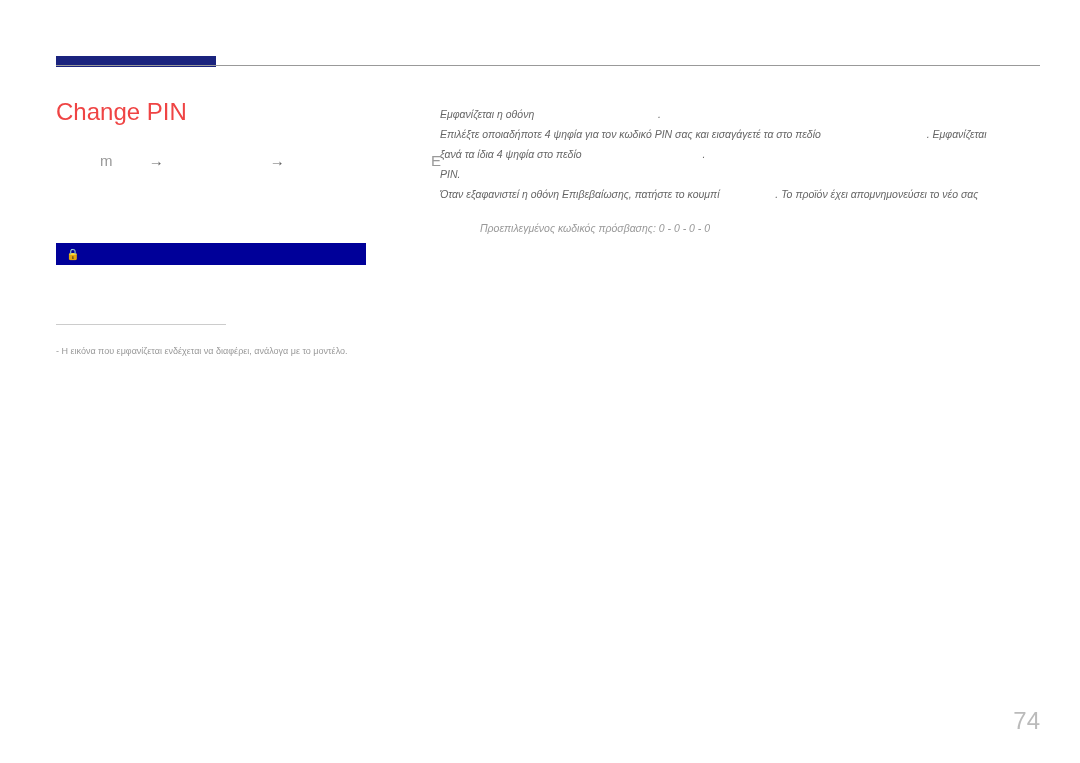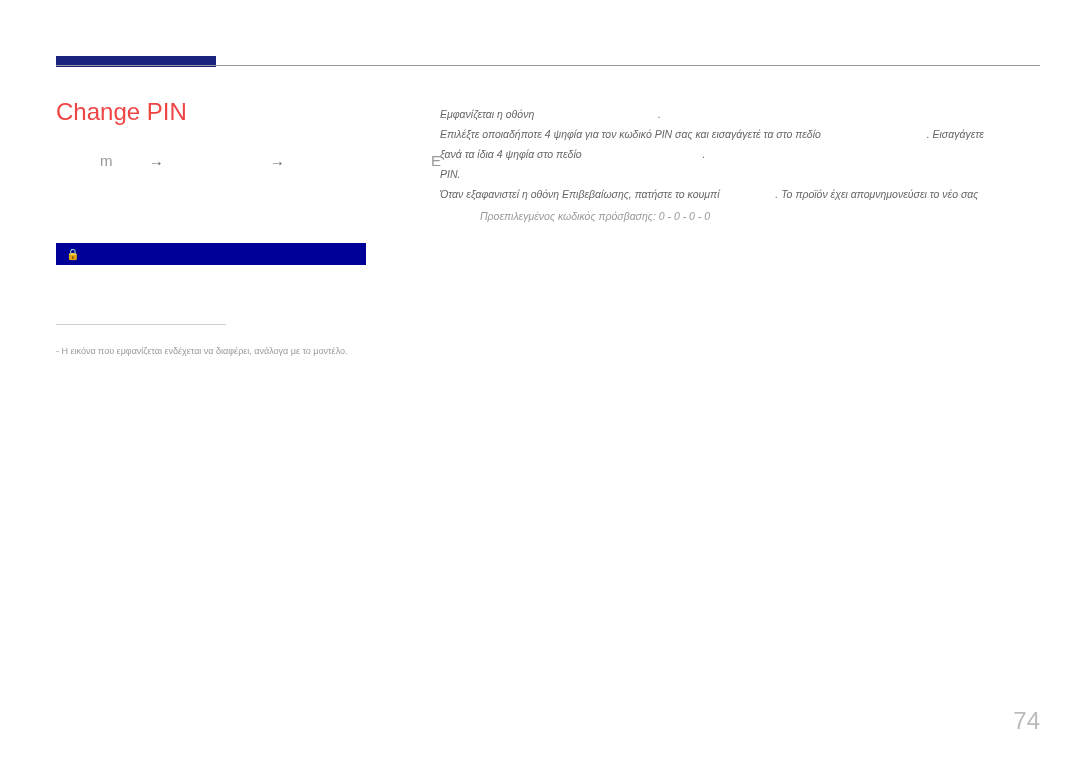--- a/index.html
+++ b/index.html
@@ -117,34 +117,34 @@
 
 <div class="right-content">
   <div>
     <span>Εμφανίζεται η οθόνη</span>
     <span style="display:inline-block;width:118px;"></span>
     <span>.</span>
   </div>
   <div>
     <span>Επιλέξτε οποιαδήποτε 4 ψηφία για τον κωδικό PIN σας και εισαγάγετέ τα στο πεδίο</span>
     <span style="display:inline-block;width:100px;"></span>
-    <span>. Εισαγάγετε</span>
+    <span>. Εμφανίζεται</span>
   </div>
   <div>
     <span>ξανά τα ίδια 4 ψηφία στο πεδίο</span>
     <span style="display:inline-block;width:115px;"></span>
     <span>.</span>
   </div>
   <div>PIN.</div>
   <div>
     <span>Όταν εξαφανιστεί η οθόνη Επιβεβαίωσης, πατήστε το κουμπί</span>
     <span style="display:inline-block;width:50px;"></span>
     <span>. Το προϊόν έχει απομνημονεύσει το νέο σας</span>
   </div>
-  <div class="indented" style="margin-top:2px;">Προεπιλεγμένος κωδικός πρόσβασης: 0 - 0 - 0 - 0</div>
+  <div class="indented" style="margin-top:14px;">Προεπιλεγμένος κωδικός πρόσβασης: 0 - 0 - 0 - 0</div>
 </div>
 
 <div class="breadcrumb">
   <span>m</span>
   <span class="arrow">→</span>
   <span class="arrow" style="margin-left:70px;">→</span>
   <span class="end">E</span>
 </div>
 
 <div class="blue-box">

